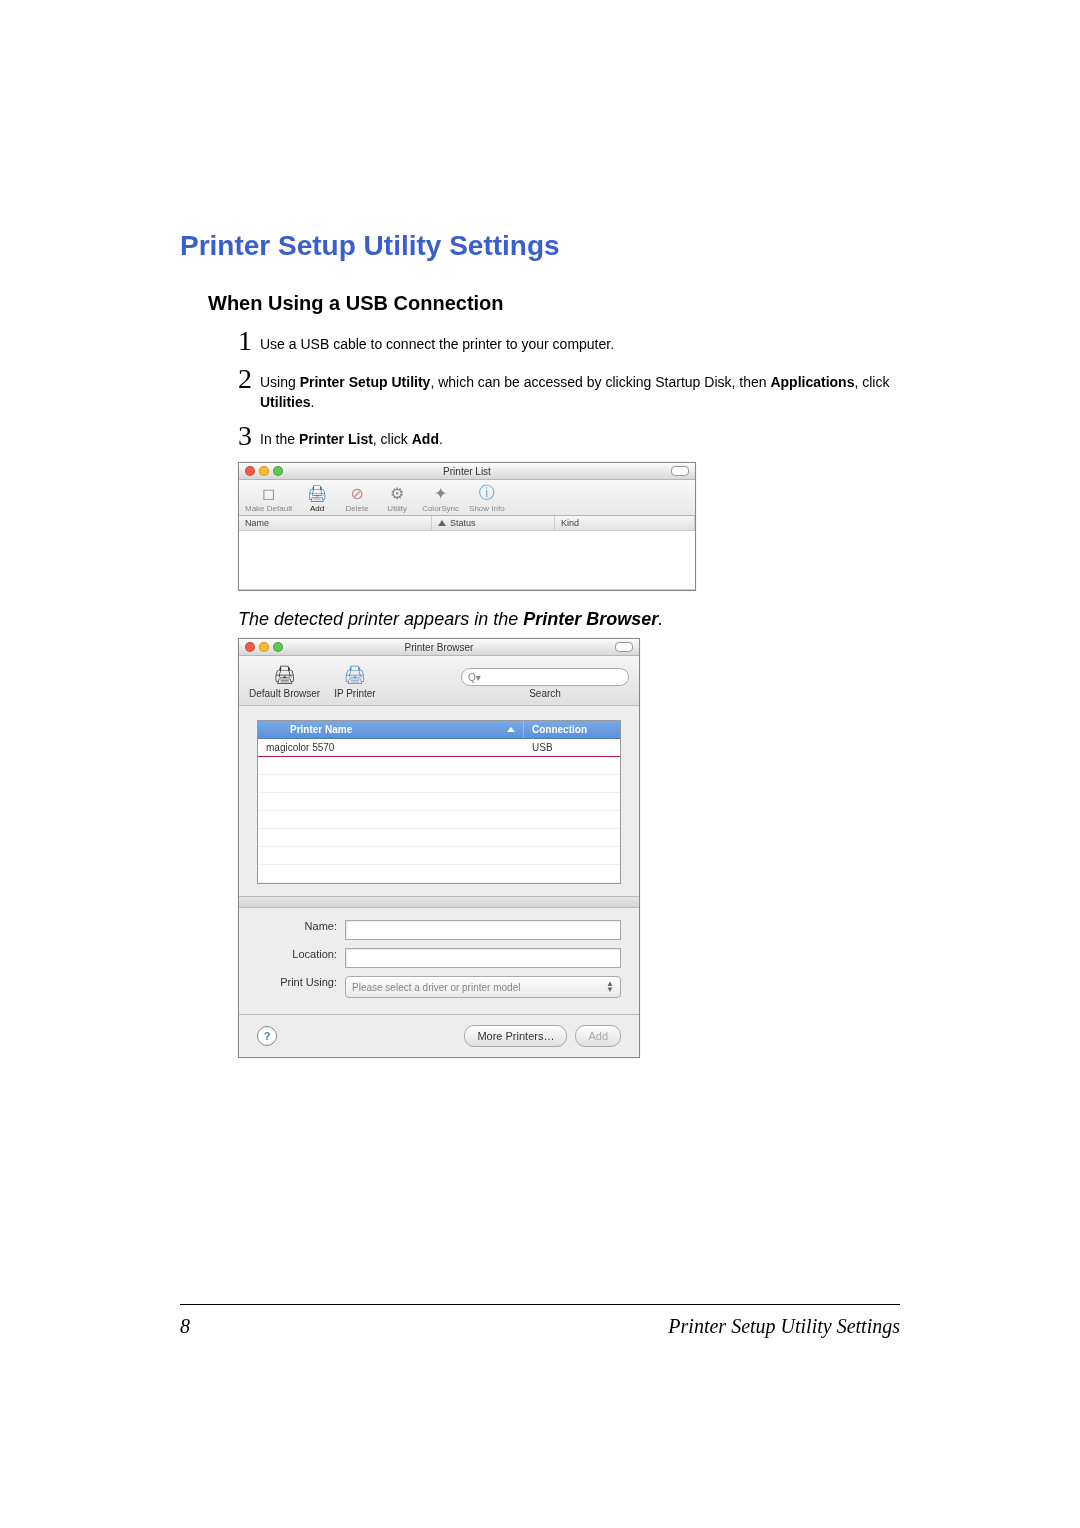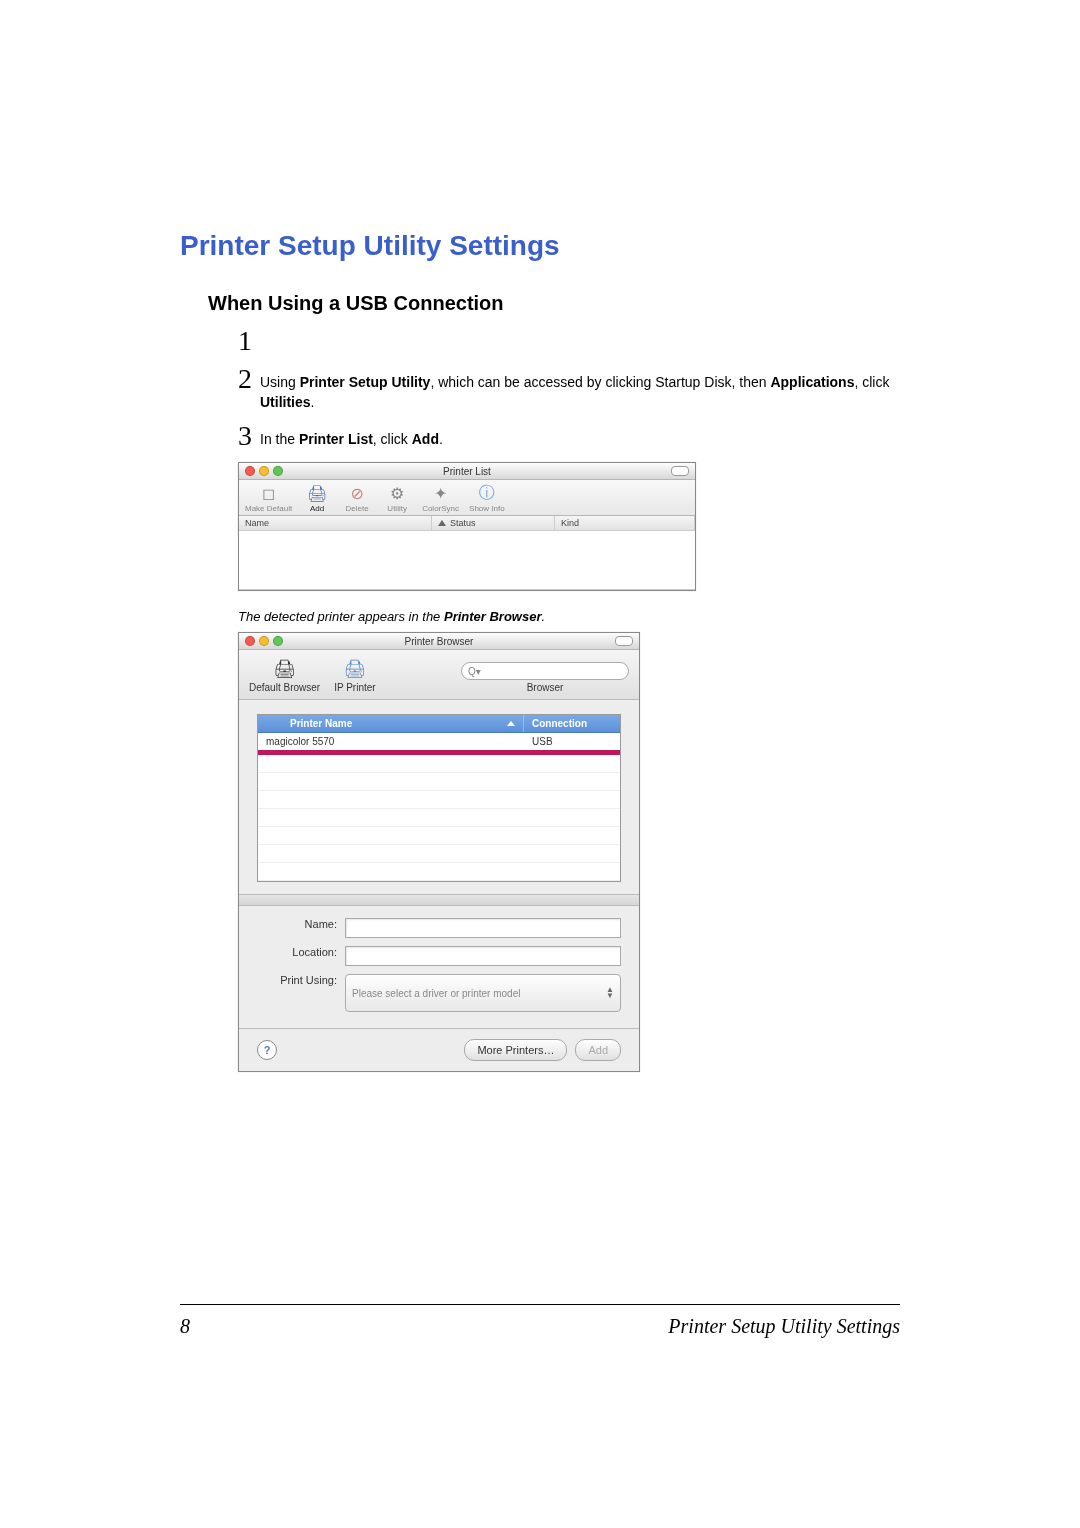--- a/index.html
+++ b/index.html
@@ -43,21 +43,21 @@
     line-height: 1;
   }
   .step-text {
     font-size: 14px;
     line-height: 1.4;
     padding-top: 8px;
   }
   .step-text b { font-weight: bold; }
   .caption-italic {
     font-style: italic;
-    font-size: 13px;
+    font-size: 18px;
     margin-left: 58px;
     margin-top: 18px;
     margin-bottom: 8px;
   }
 
   
   .mac-window {
     border: 1px solid #888;
     background: #f0f0f0;
     margin-left: 58px;
@@ -215,21 +215,21 @@
     border-right: 1px solid rgba(255,255,255,0.3);
     display:flex;align-items:center;justify-content:space-between;
   }
   .pb-table .hdr .c2 {
     width: 80px;
     padding: 3px 8px;
   }
   .pb-row {
     display: flex;
     font-size: 10px;
-    border-bottom: 5px solid #be185d;
+    border-bottom: 1px solid #be185d;
   }
   .pb-row .c1 { flex: 1; padding: 3px 8px; }
   .pb-row .c2 { width: 80px; padding: 3px 8px; }
   .pb-empty { height: 17px; border-bottom: 1px solid #eee; }
   .pb-divider {
     height: 10px;
     background: linear-gradient(#e5e5e5,#d5d5d5);
     border-top:1px solid #bbb;
     border-bottom:1px solid #bbb;
     margin: 12px -18px;
@@ -252,21 +252,21 @@
     border: 1px solid #aaa;
     box-shadow: inset 1px 1px 2px rgba(0,0,0,0.1);
   }
   .form-row .select {
     flex: 1;
     height: 20px;
     background: linear-gradient(#fefefe,#e8e8e8);
     border: 1px solid #aaa;
     border-radius: 4px;
     display:flex;align-items:center;justify-content:space-between;
-    padding: 8px 6px;
+    padding: 0 6px;
     color: #888;
     font-size: 10px;
   }
   .pb-footer {
     border-top: 1px solid #bbb;
     padding: 10px 18px;
     display: flex;
     align-items: center;
     background: #ededed;
   }
@@ -335,20 +335,21 @@
 </head>
 <body>
 
 <div class="page">
   <div class="section-title">Printer Setup Utility Settings</div>
   <div class="subsection-title">When Using a USB Connection</div>
 
   <div class="step-list">
     <div class="step">
       <div class="step-num">1</div>
+      <div class="step-text">Use a USB cable to connect the printer to your computer.</div>
     </div>
     <div class="step">
       <div class="step-num">2</div>
       <div class="step-text">
         <span>Using </span><b>Printer Setup Utility</b><span>, which can be accessed by clicking Startup Disk, then </span><b>Applications</b><span>, click </span><b>Utilities</b><span>.</span>
       </div>
     </div>
     <div class="step">
       <div class="step-num">3</div>
       <div class="step-text">
@@ -421,21 +422,21 @@
         <span>Default Browser</span>
       </div>
       <div class="pb-tool">
         <div class="g" style="color:#5a8ac5;">🖨︎</div>
         <span>IP Printer</span>
       </div>
       <div class="pb-search">
         <div class="search-field">
           <span>Q▾</span>
         </div>
-        <span>Browser</span>
+        <span>Search</span>
       </div>
     </div>
     <div class="pb-content">
       <div class="pb-table">
         <div class="hdr">
           <div class="c1">
               <span>Printer Name</span>
               <span class="sort-arrow"></span>
             </div>
           <div class="c2">Connection</div>

